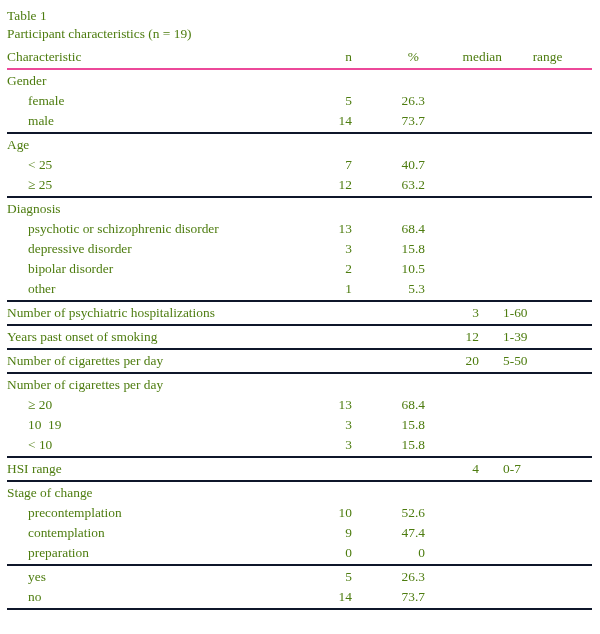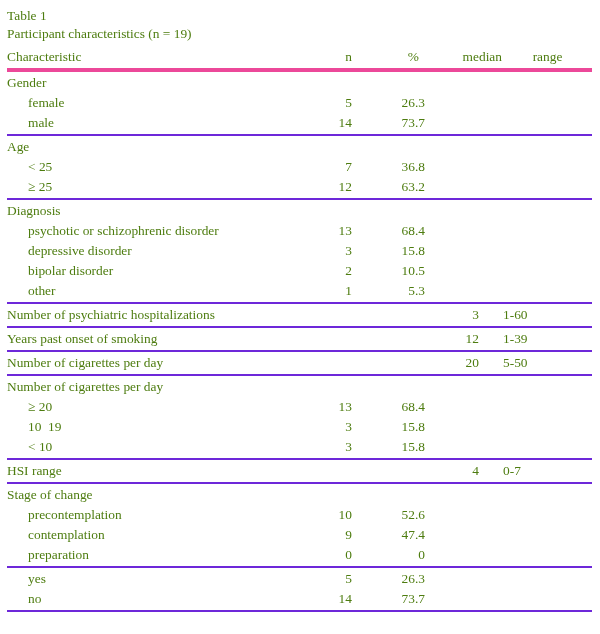--- a/index.html
+++ b/index.html
@@ -17,33 +17,33 @@
   }
   .title-block { line-height: 18px; }
   .title-line { display: block; }
 
   .header-row {
     display: flex;
     margin-top: 4px;
     align-items: baseline;
     line-height: 19px;
     padding-bottom: 2px;
-    border-bottom: 4px solid #ec4899;
+    border-bottom: 2px solid #ec4899;
   }
 
   .row {
     display: flex;
     align-items: baseline;
     line-height: 20px;
     height: 20px;
   }
 
   .section {
     padding: 1px 0 1px 0;
-    border-bottom: 2px solid #6d28d9;
+    border-bottom: 2px solid #0f172a;
   }
 
   .cell { box-sizing: border-box; flex: none; }
   .cell.label  { flex: 1 1 auto; white-space: pre; overflow: hidden; }
   .row.indent .cell.label { padding-left: 21px; }
   .cell.n      { width: 45px;  text-align: right; }
   .cell.pct    { width: 73px;  text-align: right; }
   .cell.median { width: 54px;  text-align: right; }
   .cell.range  { width: 113px; padding-left: 24px; }
 
@@ -99,21 +99,21 @@
         <div class="row">
       <span class="cell label">Age</span>
       <span class="cell n"></span>
       <span class="cell pct"></span>
       <span class="cell median"></span>
       <span class="cell range"></span>
     </div>
         <div class="row indent">
       <span class="cell label">&lt; 25</span>
       <span class="cell n">7</span>
-      <span class="cell pct">36.8</span>
+      <span class="cell pct">40.7</span>
       <span class="cell median"></span>
       <span class="cell range"></span>
     </div>
         <div class="row indent">
       <span class="cell label">≥ 25</span>
       <span class="cell n">12</span>
       <span class="cell pct">63.2</span>
       <span class="cell median"></span>
       <span class="cell range"></span>
     </div>

